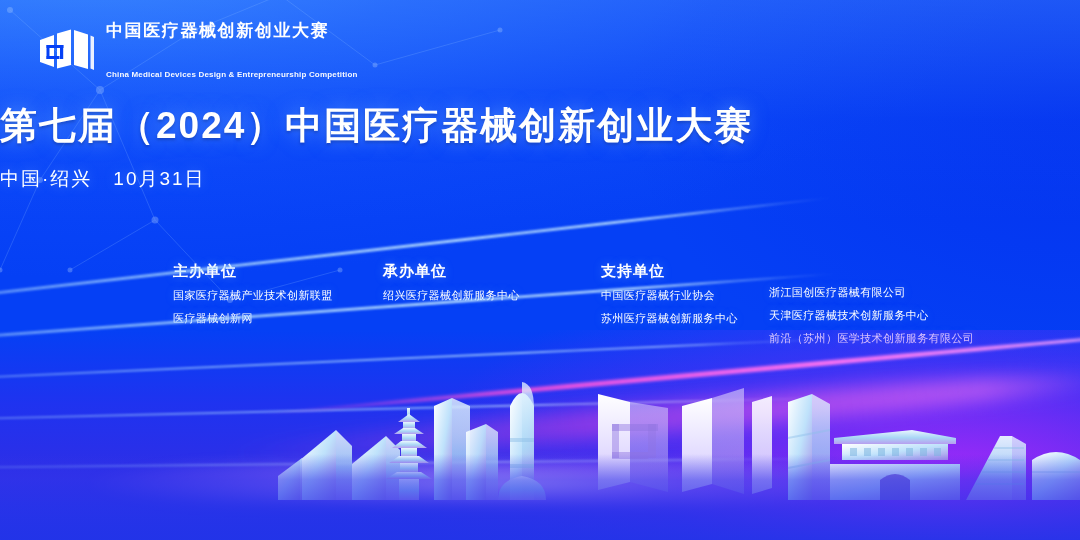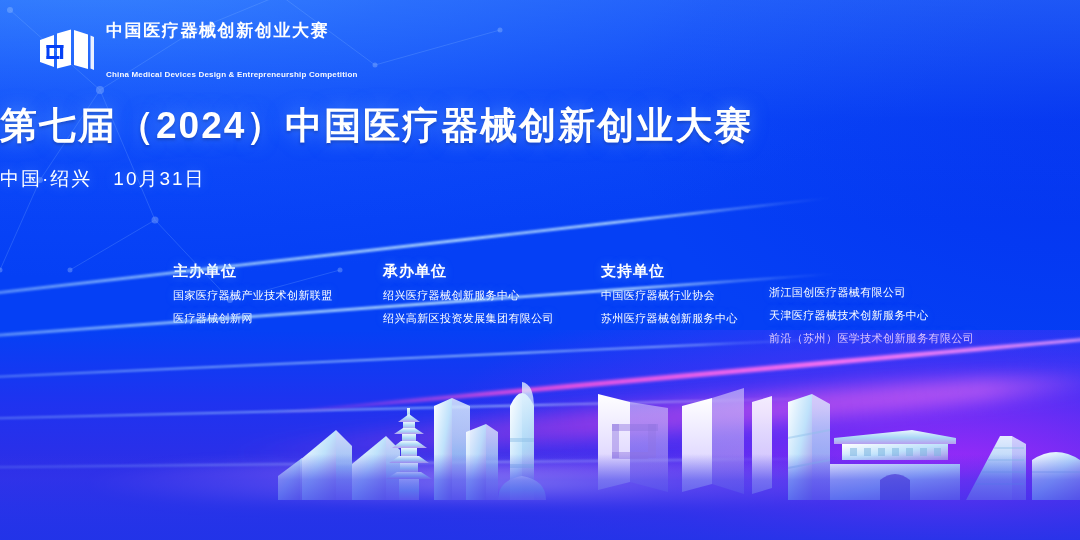--- a/index.html
+++ b/index.html
@@ -206,21 +206,20 @@
 
   <div class="orgs">
     <div class="org-col c1">
       <div class="org-head">主办单位</div>
       <div class="org-item">国家医疗器械产业技术创新联盟</div>
       <div class="org-item">医疗器械创新网</div>
     </div>
     <div class="org-col c2">
       <div class="org-head">承办单位</div>
       <div class="org-item">绍兴医疗器械创新服务中心</div>
-      <div class="org-item">绍兴高新区投资发展集团有限公司</div>
     </div>
     <div class="org-col c3">
       <div class="org-head">支持单位</div>
       <div class="org-item">中国医疗器械行业协会</div>
       <div class="org-item">苏州医疗器械创新服务中心</div>
     </div>
     <div class="org-col c4">
       <div class="org-item">浙江国创医疗器械有限公司</div>
       <div class="org-item">天津医疗器械技术创新服务中心</div>
       <div class="org-item">前沿（苏州）医学技术创新服务有限公司</div>

